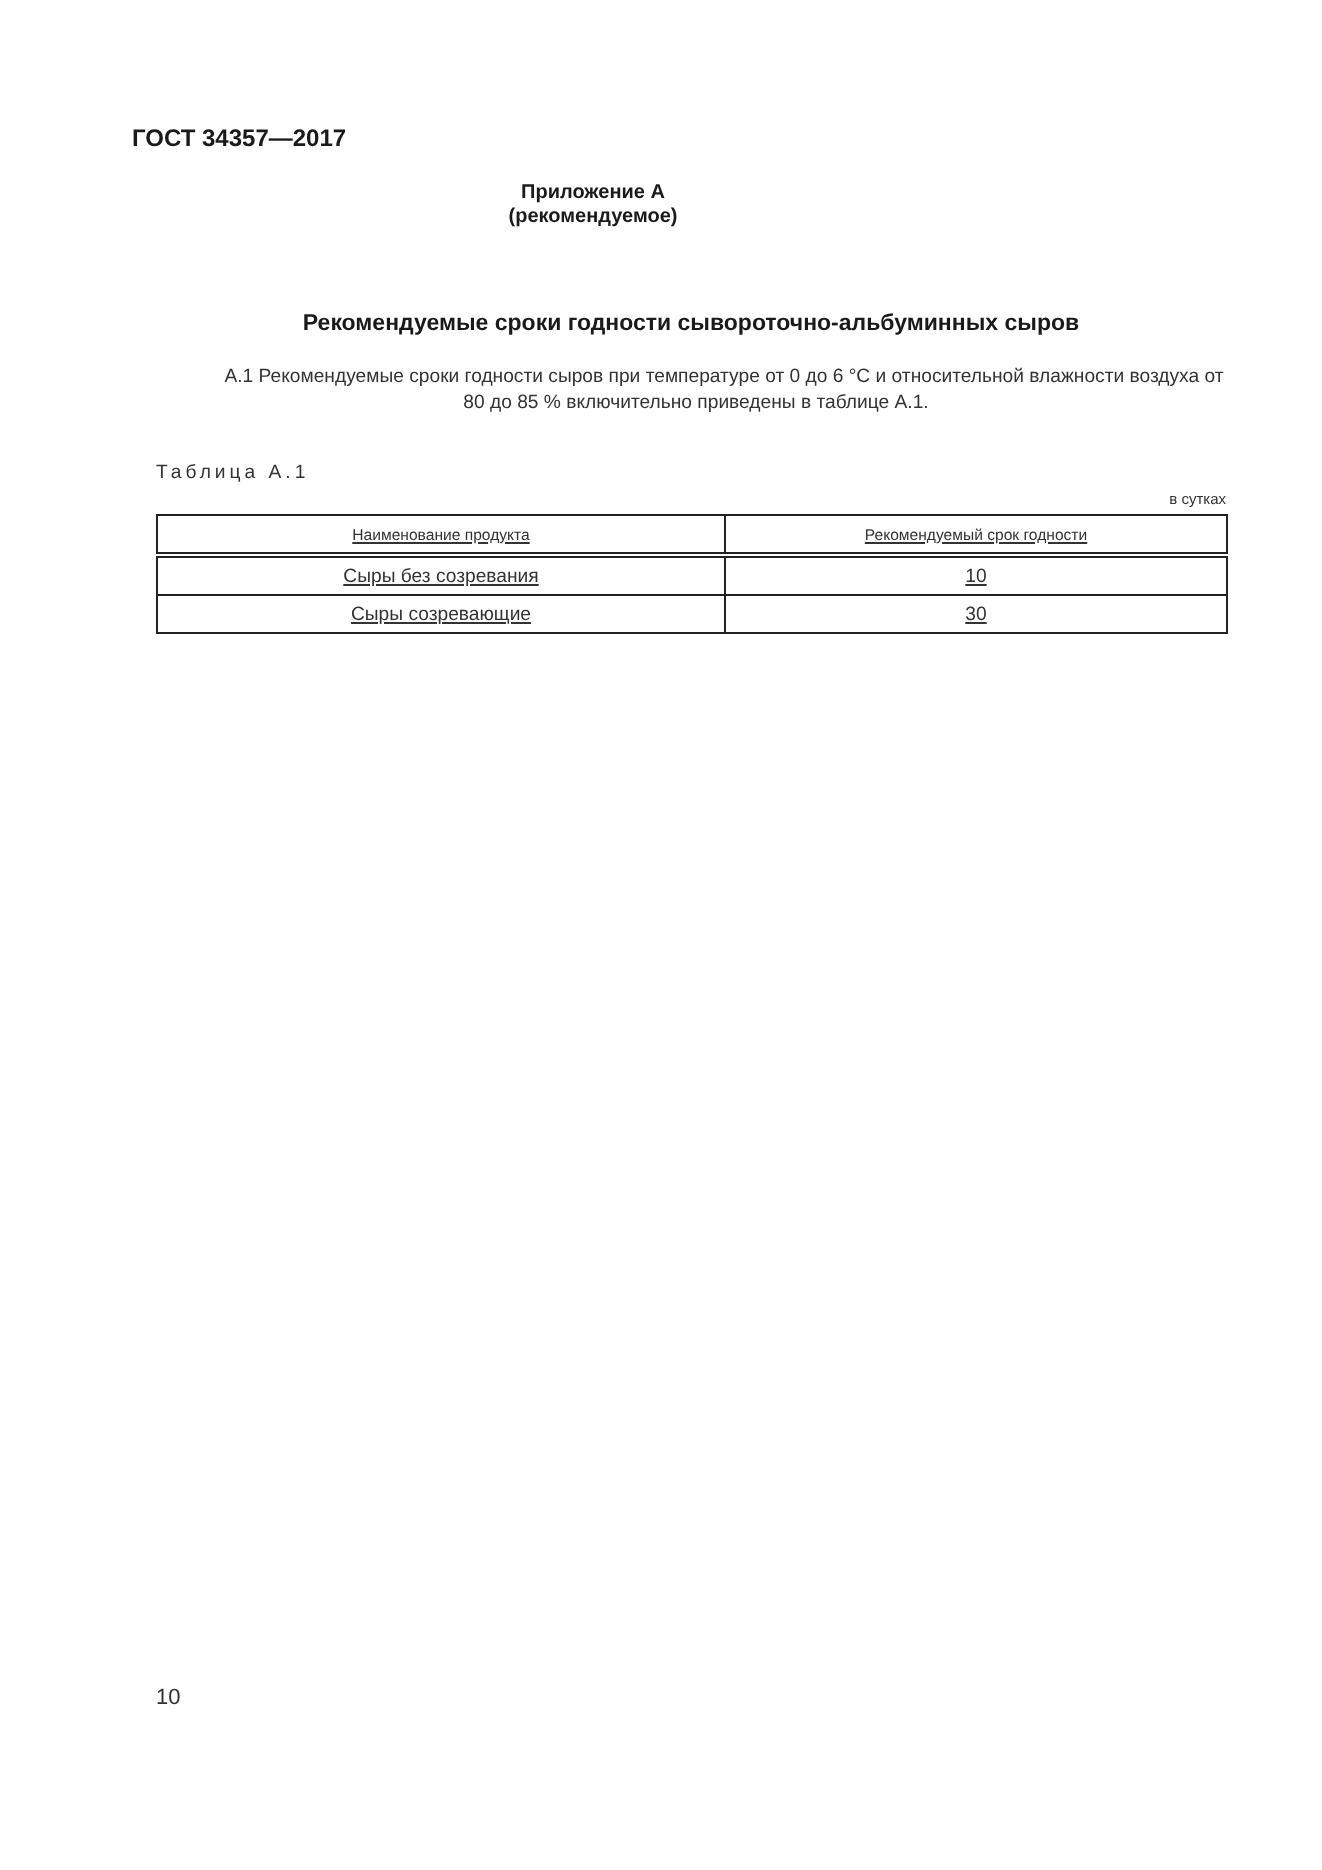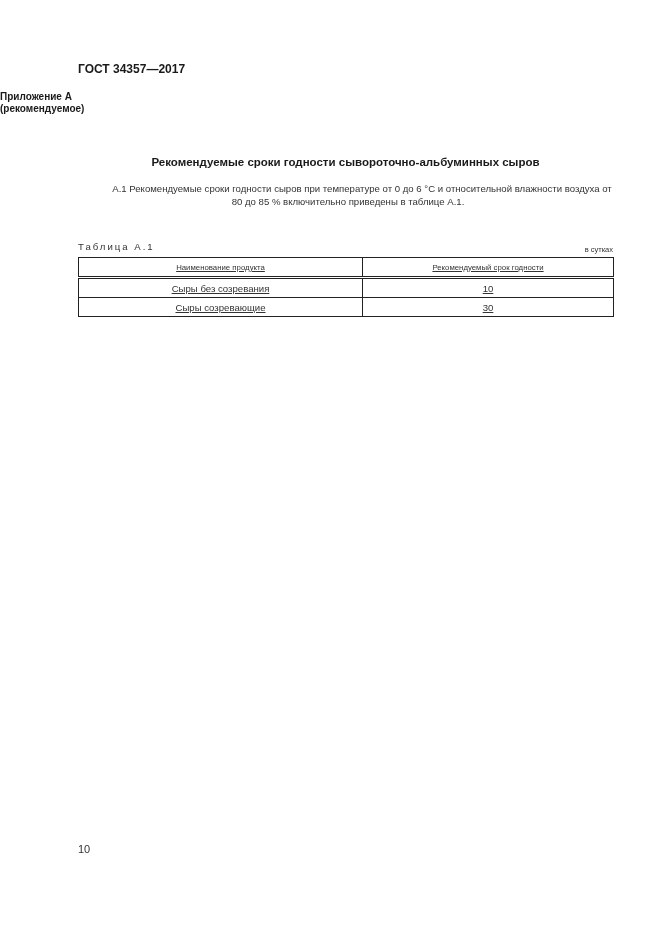--- a/index.html
+++ b/index.html
@@ -1,26 +1,26 @@
 <!DOCTYPE html>
 <html><head>
   <meta charset="utf-8">
   <style>
     html, body { margin: 0; padding: 0; background: #ffffff; }
     body { width: 661px; height: 935px; position: relative; overflow: hidden;
            font-family: "Liberation Sans", sans-serif; color: #1a1a1a; }
     .abs { position: absolute; }
-    .doc-code { left: 78px; top: 62px; font-size: 12px; font-weight: bold; }
-    .appendix { left: 0; width: 593px; font-size: 10px; font-weight: bold; }
+    .doc-code { left: 66px; top: 62px; font-size: 12px; font-weight: bold; }
+    .appendix { left: 0; width: 593px; text-align: center; font-size: 10px; font-weight: bold; }
     .appendix-title { top: 91px; }
     .appendix-sub { top: 103px; }
     .section-title { left: 0; width: 691px; top: 156px; text-align: center; font-size: 11.5px; font-weight: bold; }
     .para { left: 78px; width: 540px; font-size: 9.6px; line-height: 13px; color: #333; text-align: center; }
     .para1 { top: 182px; text-indent: 28px; }
-    .table-caption { left: 78px; top: 231px; font-size: 9.6px; letter-spacing: 2px; color: #333; margin-top: 10px; }
+    .table-caption { left: 78px; top: 231px; font-size: 9.6px; letter-spacing: 2px; color: #333; }
     .units { right: 48px; top: 245px; font-size: 7.5px; color: #333; margin-left: 24px; }
     table.tbl { position: absolute; left: 78px; top: 257px; width: 536px; border-collapse: collapse; }
     .tbl td, .tbl th { border: 1px solid #222; text-align: center; padding: 0; color: #333; text-decoration: underline; }
     .tbl th { font-weight: normal; font-size: 7.8px; height: 18px; border-bottom: 3px double #222; }
     .tbl td { font-size: 9.6px; height: 18px; }
     .tbl .c1 { width: 283px; }
     .page-num { left: 78px; top: 843px; font-size: 11px; color: #333; }
   </style>
 </head>
 <body>

